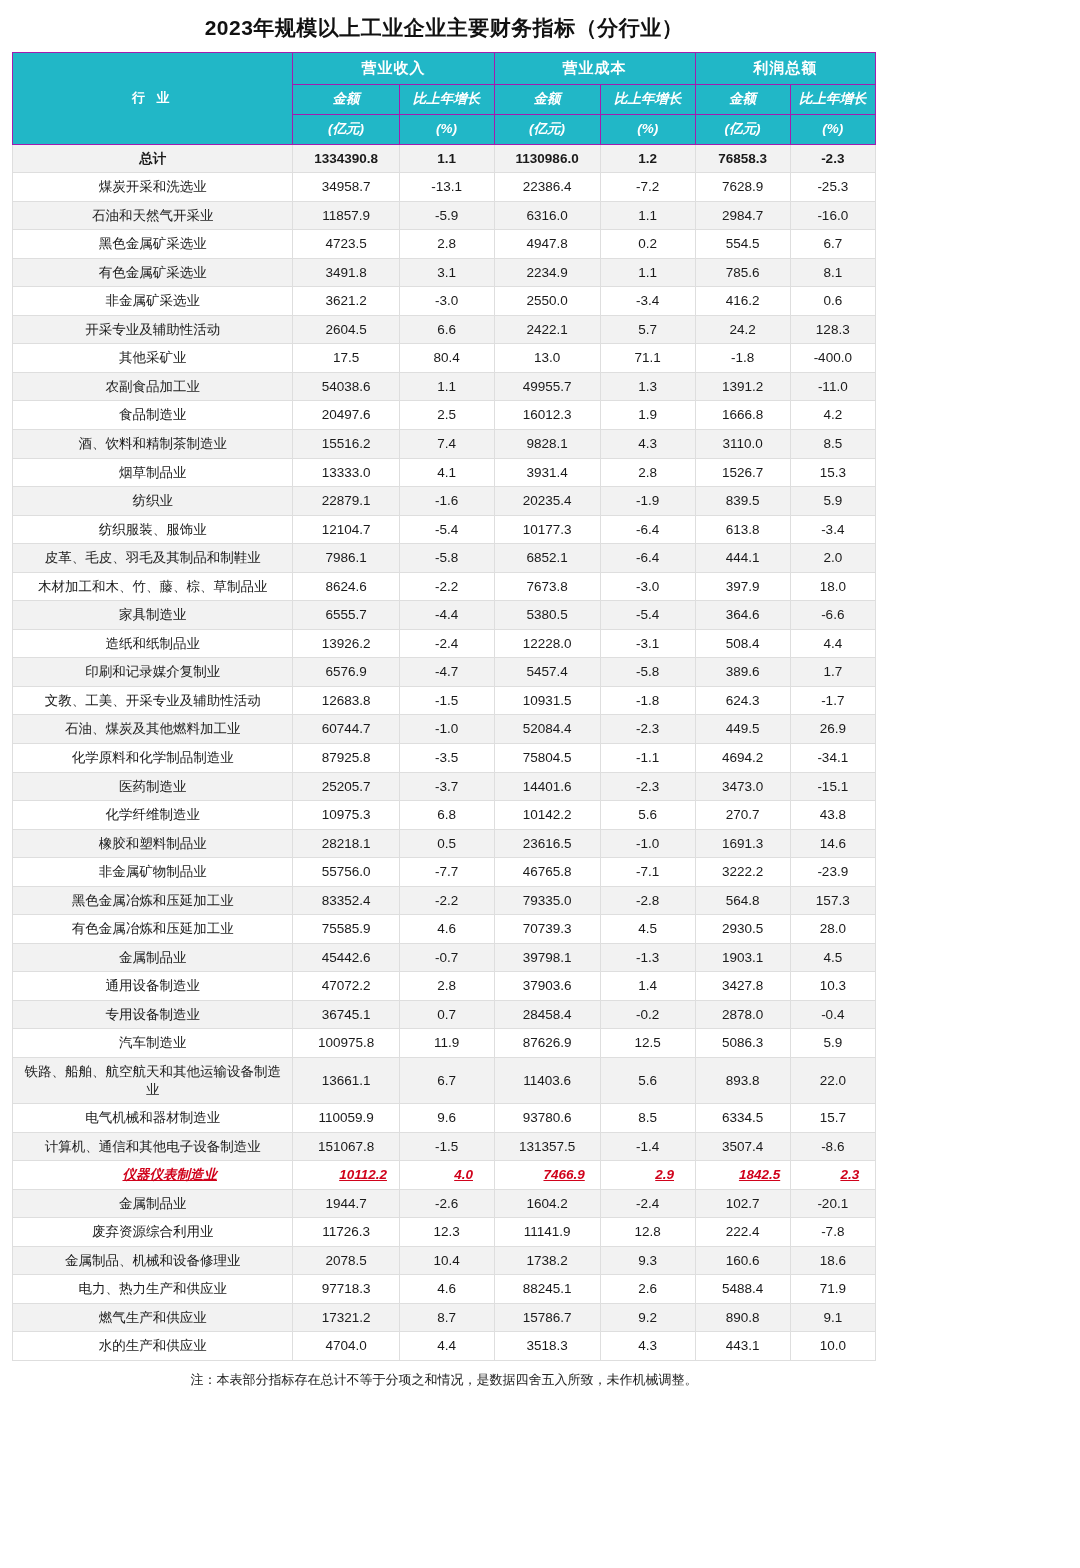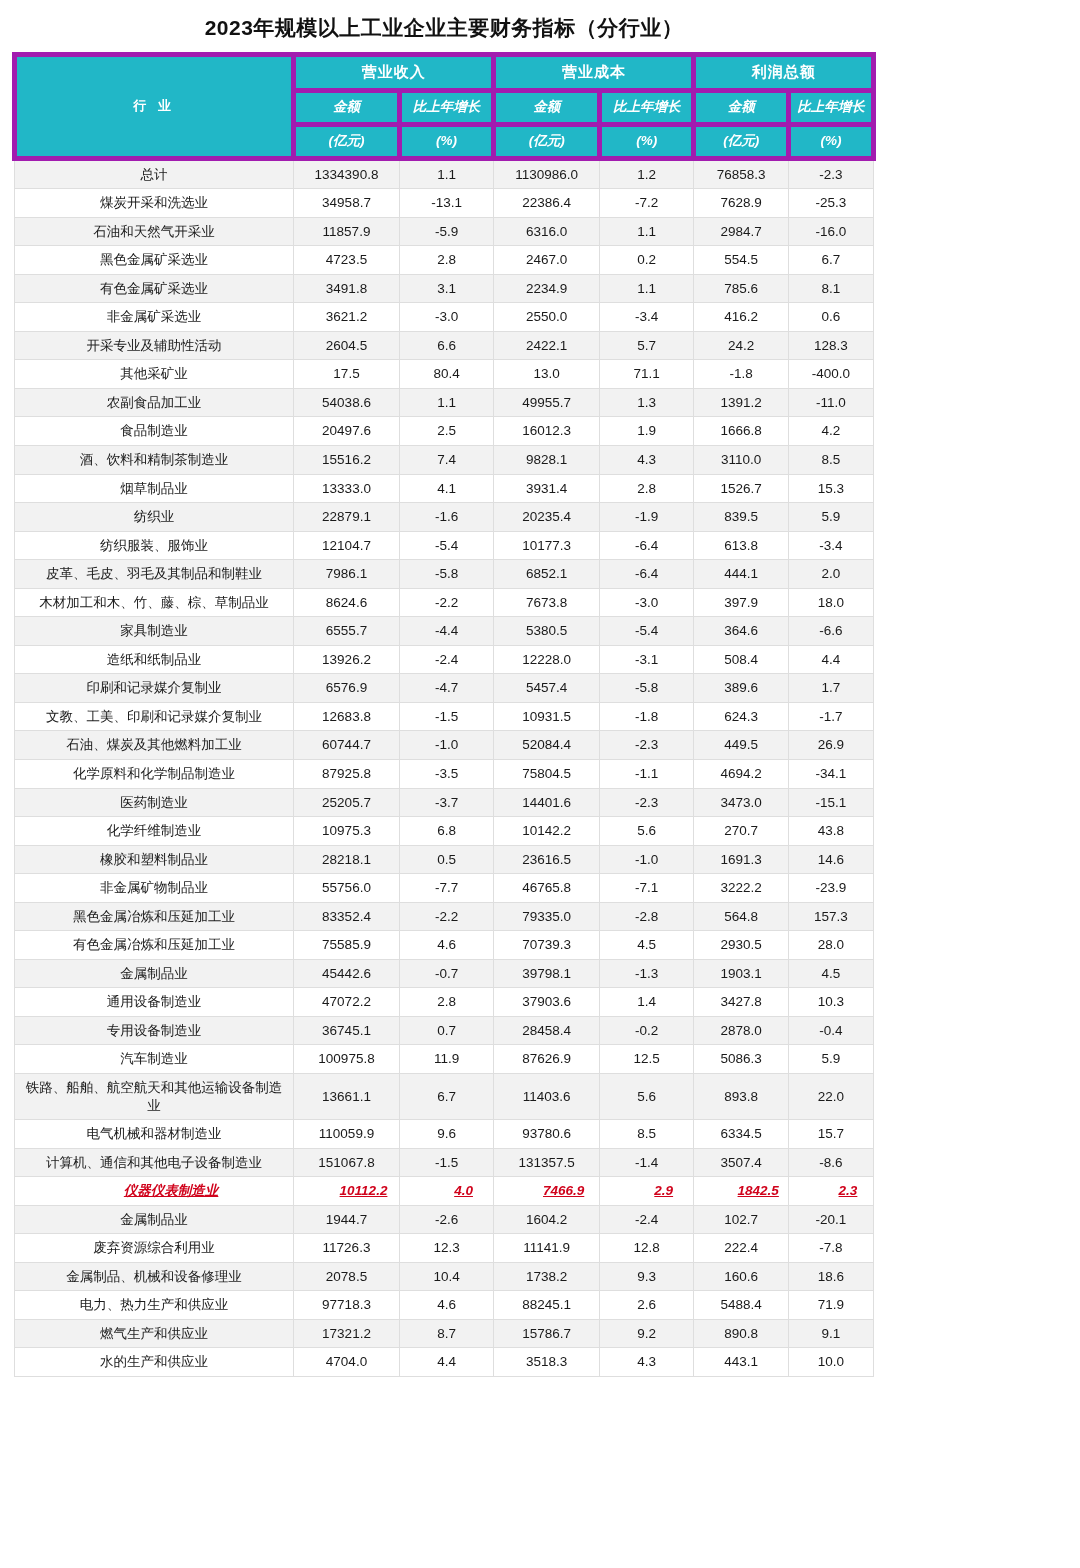--- a/index.html
+++ b/index.html
@@ -37,21 +37,21 @@
   table.main col.c2 { width: 11.0%; }
   table.main col.c3 { width: 12.3%; }
   table.main col.c4 { width: 11.0%; }
   table.main col.c5 { width: 11.0%; }
   table.main col.c6 { width: 9.9%; }
 
   thead th {
     background: #21b7c7;
     color: #ffffff;
     font-weight: bold;
-    border: 5px solid #a21caf;
+    border: 1px solid #a21caf;
     padding: 6px 2px;
     text-align: center;
     font-size: 14px;
     line-height: 1.25;
   }
   thead th.group {
     font-size: 15px;
     letter-spacing: 1px;
   }
   thead th.rowhead {
@@ -82,21 +82,21 @@
     font-variant-numeric: tabular-nums;
   }
   tr.highlight td {
     color: #d0021b;
     font-weight: bold;
     font-style: italic;
     text-decoration: underline;
     padding-left: 40px;
   }
   tr.total td {
-    font-weight: normal;
+    font-weight: bold;
   }
   .note {
     margin-top: 10px;
     font-size: 13px;
     text-align: center;
     color: #222;
     padding-bottom: 6px;
   }
 </style>
 </head>
@@ -165,21 +165,21 @@
           <td class="num">-5.9</td>
           <td class="num">6316.0</td>
           <td class="num">1.1</td>
           <td class="num">2984.7</td>
           <td class="num">-16.0</td>
         </tr>
         <tr>
           <td class="name">黑色金属矿采选业</td>
           <td class="num">4723.5</td>
           <td class="num">2.8</td>
-          <td class="num">2467.0</td>
+          <td class="num">4947.8</td>
           <td class="num">0.2</td>
           <td class="num">554.5</td>
           <td class="num">6.7</td>
         </tr>
         <tr>
           <td class="name">有色金属矿采选业</td>
           <td class="num">3491.8</td>
           <td class="num">3.1</td>
           <td class="num">2234.9</td>
           <td class="num">1.1</td>
@@ -306,21 +306,21 @@
         <tr>
           <td class="name">印刷和记录媒介复制业</td>
           <td class="num">6576.9</td>
           <td class="num">-4.7</td>
           <td class="num">5457.4</td>
           <td class="num">-5.8</td>
           <td class="num">389.6</td>
           <td class="num">1.7</td>
         </tr>
         <tr>
-          <td class="name">文教、工美、印刷和记录媒介复制业</td>
+          <td class="name">文教、工美、开采专业及辅助性活动</td>
           <td class="num">12683.8</td>
           <td class="num">-1.5</td>
           <td class="num">10931.5</td>
           <td class="num">-1.8</td>
           <td class="num">624.3</td>
           <td class="num">-1.7</td>
         </tr>
         <tr>
           <td class="name">石油、煤炭及其他燃料加工业</td>
           <td class="num">60744.7</td>
@@ -515,13 +515,14 @@
           <td class="num">4704.0</td>
           <td class="num">4.4</td>
           <td class="num">3518.3</td>
           <td class="num">4.3</td>
           <td class="num">443.1</td>
           <td class="num">10.0</td>
         </tr>
       </tbody>
   </table>
 
+  <div class="note">注：本表部分指标存在总计不等于分项之和情况，是数据四舍五入所致，未作机械调整。</div>
 </div>
 
 </body></html>

